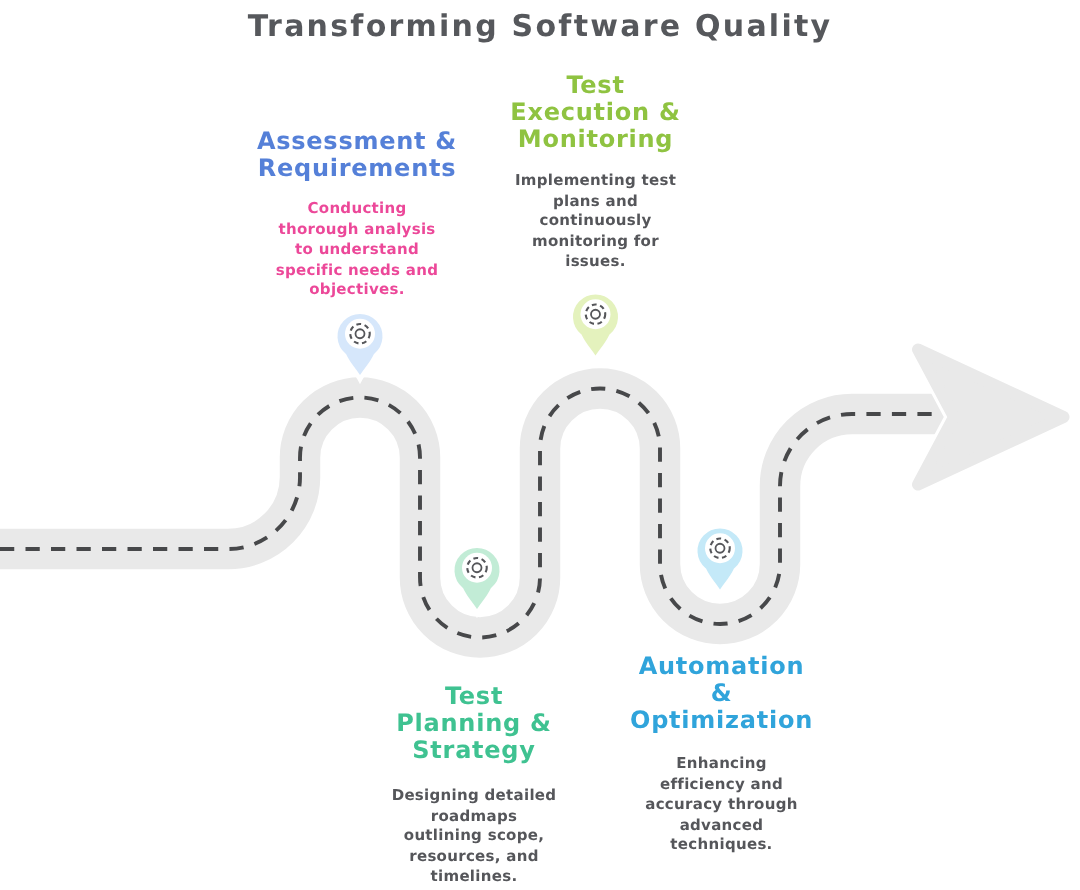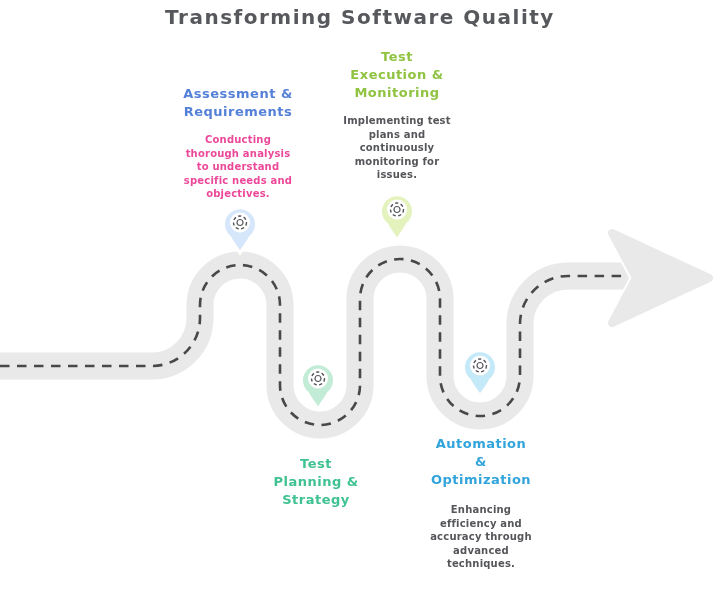--- a/index.html
+++ b/index.html
@@ -19,21 +19,21 @@
     font-size: 20px;
     font-weight: 700;
     letter-spacing: 1.5px;
   }
   .road-svg { position: absolute; top: 0; left: 0; }
   .milestone {
     position: absolute;
     text-align: center;
   }
   .ms-title {
-    font-size: 13px;
+    font-size: 16px;
     line-height: 18px;
     font-weight: 700;
     letter-spacing: 0.5px;
     white-space: pre-line;
   }
   .ms-desc {
     margin-top: 12px;
     font-size: 10px;
     line-height: 13.5px;
     font-weight: 700;
@@ -114,20 +114,25 @@
 plans and
 continuously
 monitoring for
 issues.</div>
   </div>
 
   <div class="milestone ms-planning">
     <div class="ms-title" style="color: rgb(63, 194, 145);">Test
 Planning &amp;
 Strategy</div>
+    <div class="ms-desc" style="color: rgb(85, 86, 90);">Designing detailed
+roadmaps
+outlining scope,
+resources, and
+timelines.</div>
   </div>
 
   <div class="milestone ms-automation">
     <div class="ms-title" style="color: rgb(48, 164, 219);">Automation
 &amp;
 Optimization</div>
     <div class="ms-desc" style="color: rgb(85, 86, 90);">Enhancing
 efficiency and
 accuracy through
 advanced

